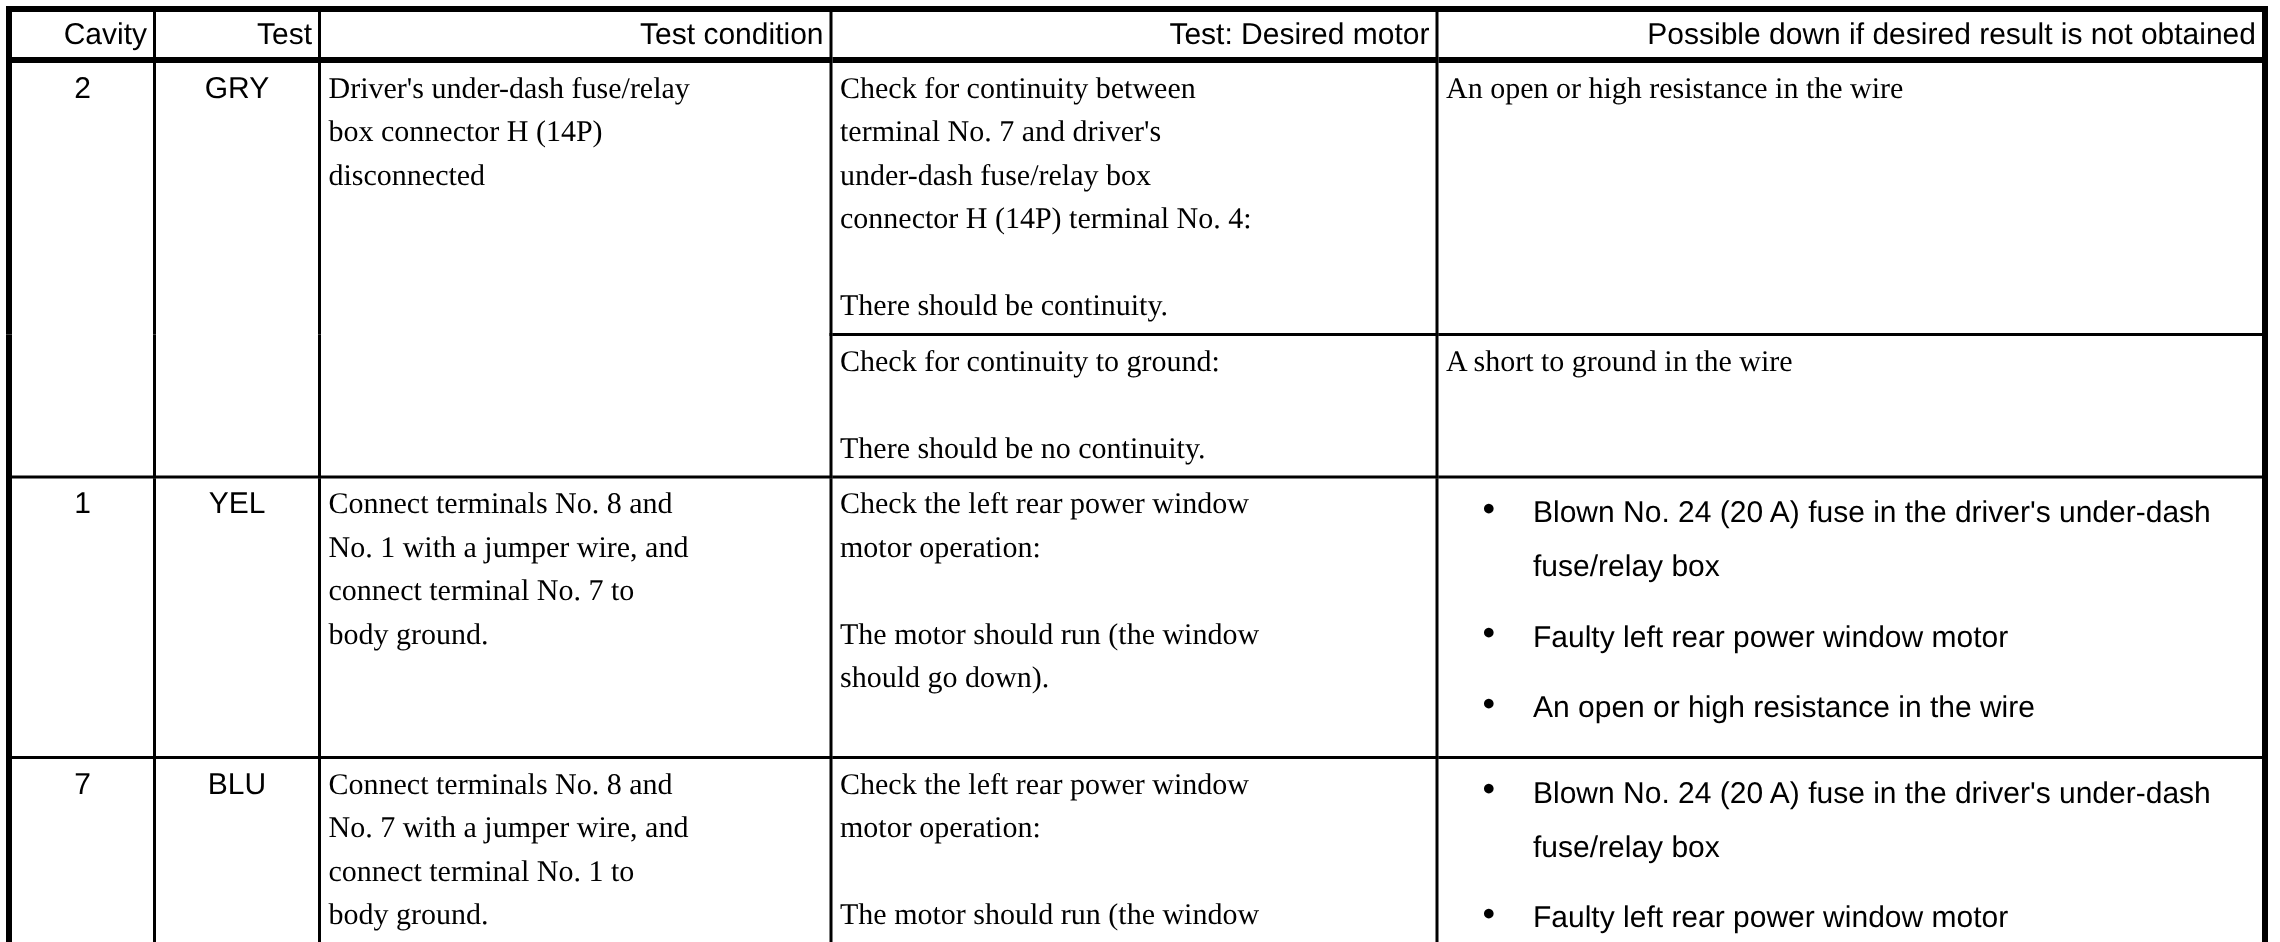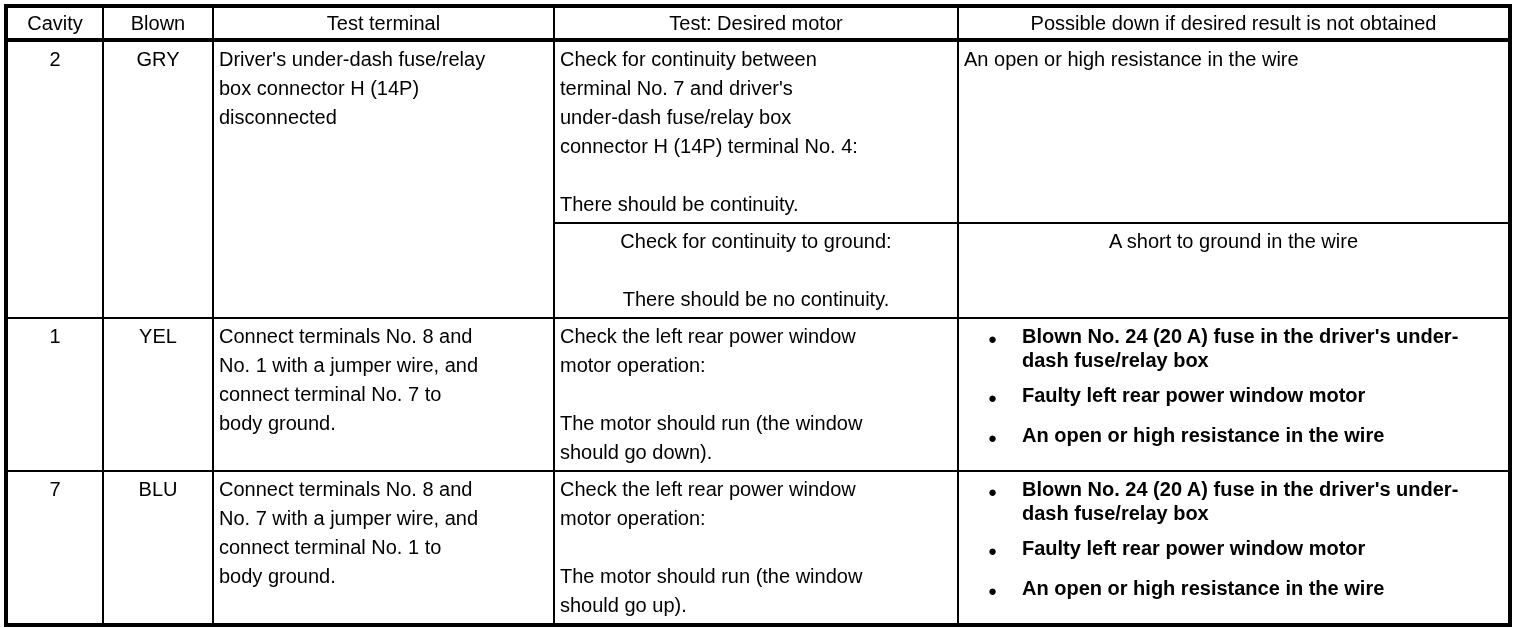--- a/index.html
+++ b/index.html
@@ -30,76 +30,76 @@
     border: 2px solid #000000;
     vertical-align: top;
     padding: 3px 5px;
     font-size: 20px;
     line-height: 29px;
     font-weight: normal;
     overflow: hidden;
   }
   table.diag thead th {
     border-bottom: 4px solid #000000;
-    text-align: center;
+    text-align: right;
     padding: 2px 4px;
     line-height: 26px;
     white-space: nowrap;
   }
   td.center {
     text-align: center;
   }
   .pre {
     white-space: pre-line;
+    font-family: Liberation Serif, serif;
   }
   .bullets {
     padding: 2px 0 0 20px;
   }
   .bullet-item {
     display: flex;
     align-items: flex-start;
     margin-bottom: 11px;
   }
   .bullet-dot {
     flex: 0 0 auto;
     width: 34px;
     font-size: 15px;
     line-height: 29px;
     text-align: left;
     padding-left: 4px;
   }
   .bullet-text {
     flex: 1 1 auto;
-    line-height: 24px;
-    font-weight: bold;
+    line-height: 36px;
   }
   
   tr.r-head   { height: 32px; }
   tr.r1a      { height: 182px; }
-  tr.r1b      { height: 92px; text-align: center; }
+  tr.r1b      { height: 92px; }
   tr.r2       { height: 152px; }
   tr.r3       { height: 152px; }
 </style>
 </head>
 <body>
 
 <div class="page">
   <table class="diag">
     <colgroup>
       <col style="width:97px">
       <col style="width:110px">
       <col style="width:341px">
       <col style="width:404px">
       <col style="width:552px">
     </colgroup>
     <thead>
       <tr class="r-head">
         <th>Cavity</th>
-        <th>Blown</th>
-        <th>Test terminal</th>
+        <th>Test</th>
+        <th>Test condition</th>
         <th>Test: Desired motor</th>
         <th>Possible down if desired result is not obtained</th>
       </tr>
     </thead>
     <tbody>
 
       <tr class="r1a">
         <td class="center" rowspan="2">2</td>
         <td class="center" rowspan="2">GRY</td>
         <td rowspan="2">

